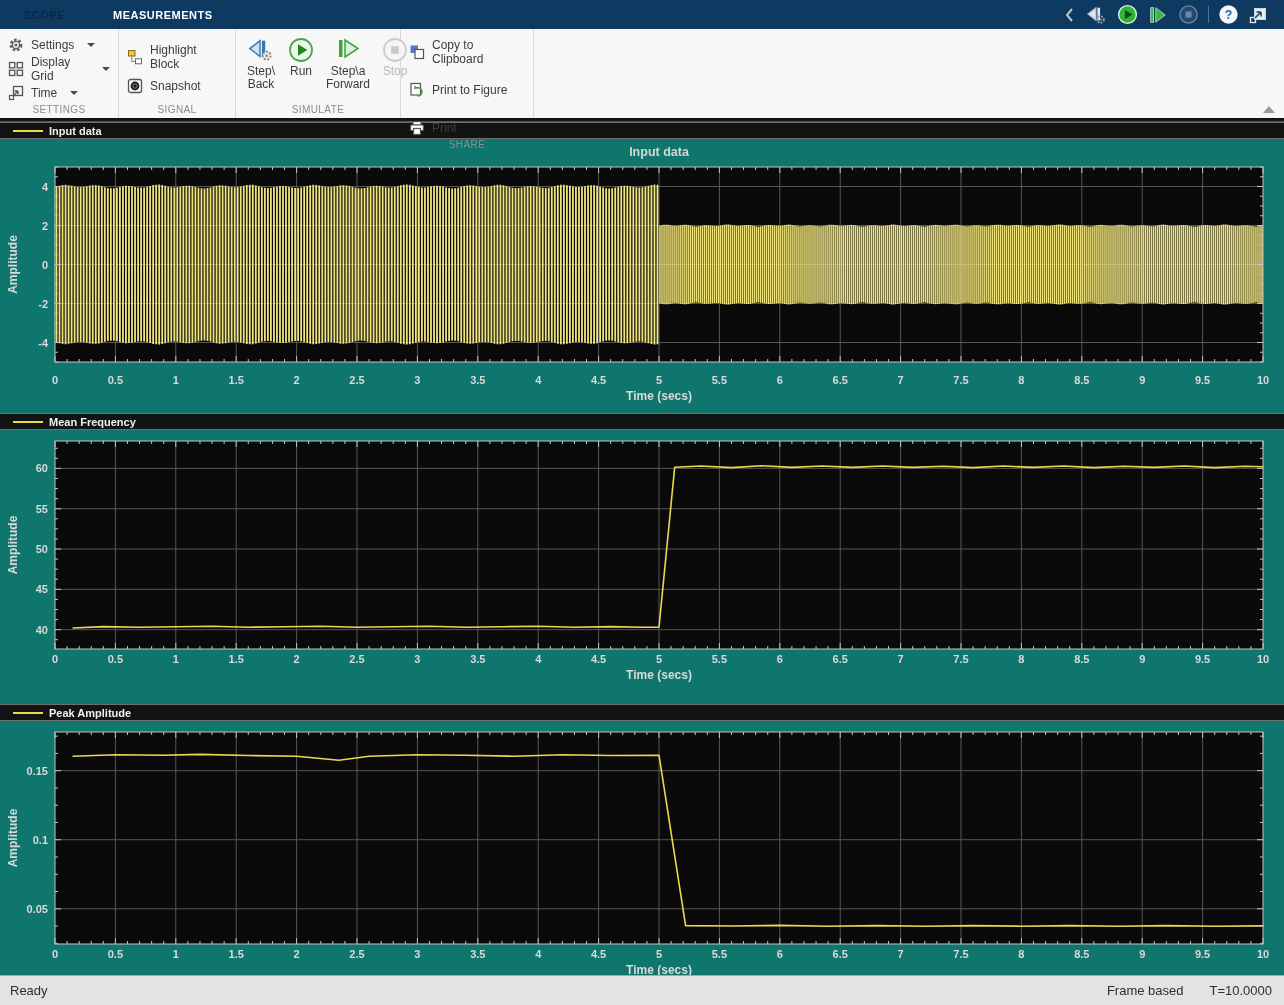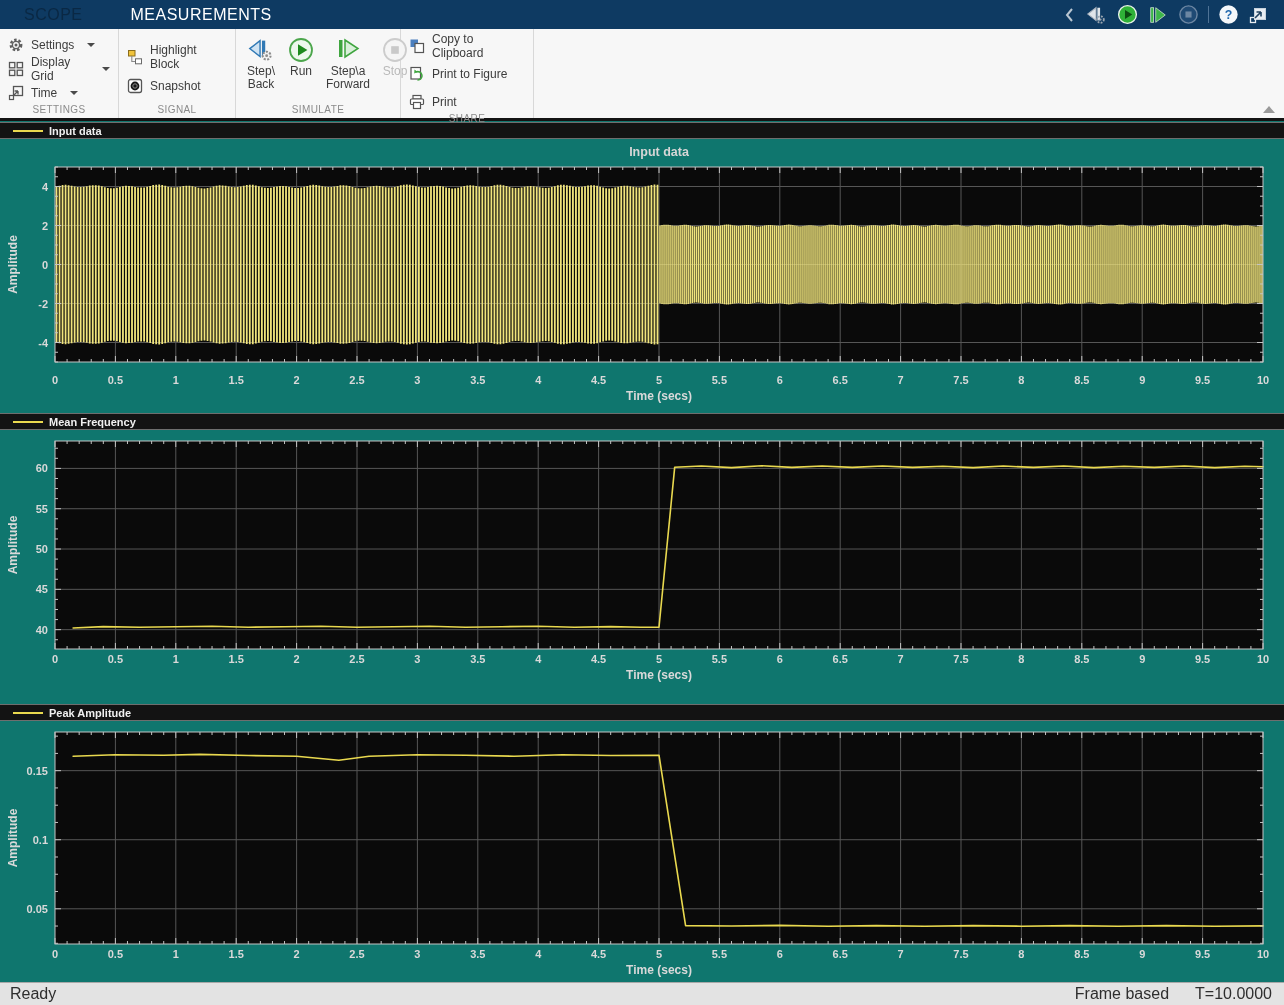--- a/index.html
+++ b/index.html
@@ -1,21 +1,21 @@
 <!DOCTYPE html>
 <html><head>
 <meta charset="utf-8">
 <style>
   html,body{margin:0;padding:0;background:#3a3a3a;}
   body{width:1284px;height:1005px;overflow:hidden;font-family:"Liberation Sans",sans-serif;-webkit-font-smoothing:antialiased;}
   .app{width:1284px;height:1005px;display:flex;flex-direction:column;background:#232323;}
 
   
   .tabbar{height:29px;background:#0e3a62;display:flex;align-items:stretch;flex:0 0 auto;}
-  .tab{display:flex;align-items:center;padding:0 24px;font-size:16px;font-weight:400;letter-spacing:.5px;color:#0a2844;cursor:default;}
+  .tab{display:flex;align-items:center;padding:0 24px;font-size:11px;font-weight:700;letter-spacing:.5px;color:#0a2844;cursor:default;}
   .tab.active{color:#ffffff;}
   .qa{margin-left:auto;display:flex;align-items:center;gap:9px;padding-right:14px;}
   .qa svg{display:block;}
   .qa-sep{width:1px;height:17px;background:#4f7396;}
 
   
   .toolbar{height:89px;background:#f7f7f7;border-bottom:3px solid #141414;display:flex;position:relative;flex:0 0 auto;}
   .tgroup{display:flex;flex-direction:column;border-right:1px solid #d8d8d8;}
   .tgroup-content{flex:1;display:flex;}
   .tgroup-label{text-align:center;font-size:10px;color:#8b8b8b;letter-spacing:.4px;padding:0 6px 3px 6px;}
@@ -26,36 +26,36 @@
   .caret{width:0;height:0;border-left:4px solid transparent;border-right:4px solid transparent;border-top:4px solid #4a4a4a;margin-left:6px;}
   
   .bigrow{display:flex;align-items:flex-start;padding:6px 10px 0 10px;gap:12px;}
   .bigbtn{display:flex;flex-direction:column;align-items:center;width:48px;cursor:default;}
   .bigbtn.narrow{width:34px;}
   .bigbtn .bicon{height:30px;display:flex;align-items:center;justify-content:center;}
   .bigbtn .blbl{font-size:12px;color:#3c3c3c;text-align:center;line-height:13px;white-space:pre-line;}
   .bigbtn.disabled .blbl{color:#b9b9b9;}
   
   .colgroup.signal{justify-content:center;padding-top:10px;gap:7px;}
-  .colgroup.share{padding-top:6px;gap:6px;}
+  .colgroup.share{padding-top:12px;gap:16px;}
   .collapse-btn{position:absolute;right:9px;bottom:5px;width:0;height:0;border-left:6px solid transparent;border-right:6px solid transparent;border-bottom:7px solid #9a9a9a;cursor:pointer;}
 
   
   .plots{flex:1;background:#0f766e;overflow:hidden;}
   .section{margin:0;}
   .s1{margin-top:1px;}
   .s2,.s3{margin-top:8px;}
   .legend-bar{box-sizing:border-box;height:17px;background:#131313;border-top:1px solid #6e6e6e;border-bottom:1px solid #6e6e6e;display:flex;align-items:center;padding-left:13px;}
   .legend-item{display:flex;align-items:center;gap:6px;cursor:default;}
   .legend-swatch{width:30px;height:2px;background:#e9d94f;}
   .legend-lbl{font-size:11px;font-weight:700;color:#f0f0f0;}
   .plot-svg{display:block;}
 
   
-  .statusbar{height:23px;flex:0 0 auto;background:#e3e3e3;border-top:1px solid #a8a8a8;box-sizing:border-box;display:flex;align-items:center;font-size:16px;color:#2e2e2e;}
+  .statusbar{height:30px;flex:0 0 auto;background:#e3e3e3;border-top:1px solid #a8a8a8;box-sizing:border-box;display:flex;align-items:center;font-size:13px;color:#2e2e2e;}
   .sb-left{padding-left:10px;}
   .sb-right{margin-left:auto;display:flex;gap:26px;padding-right:12px;}
 </style>
 </head>
 <body>
 
 <div class="app">
 
   <div class="tabbar">
     <div class="tab">SCOPE</div>

